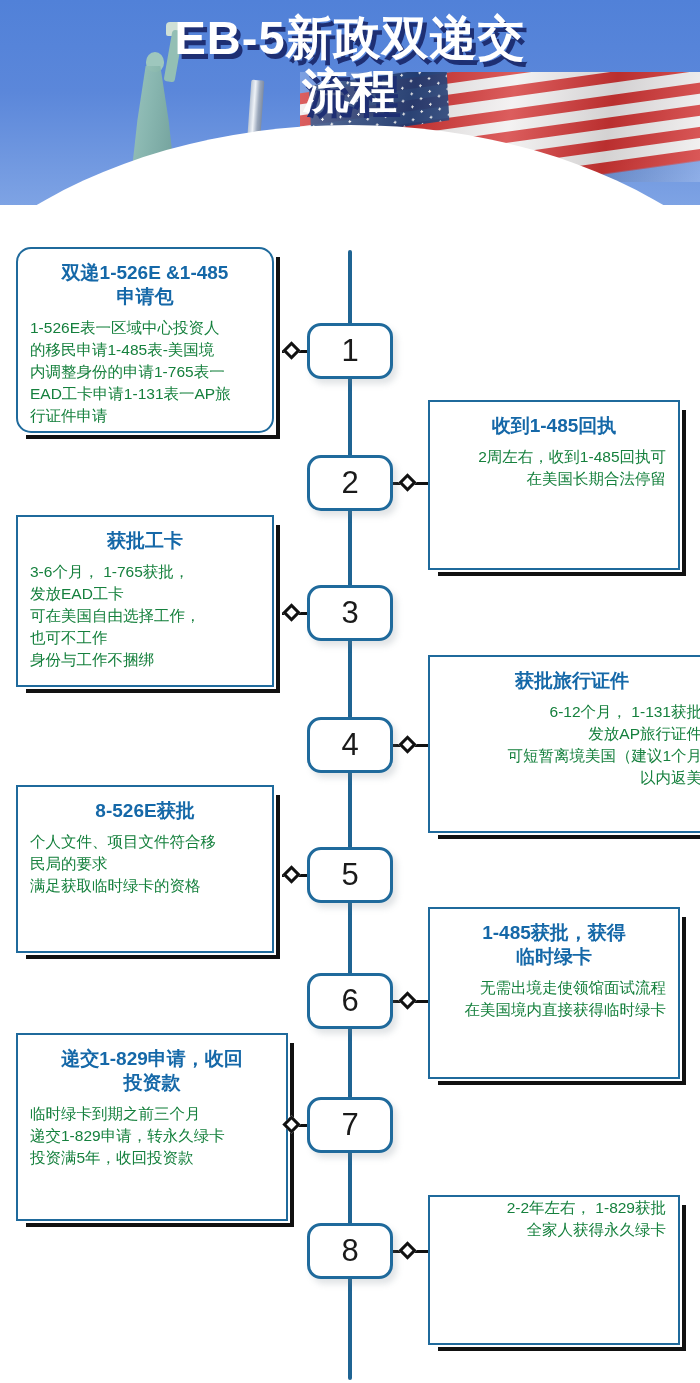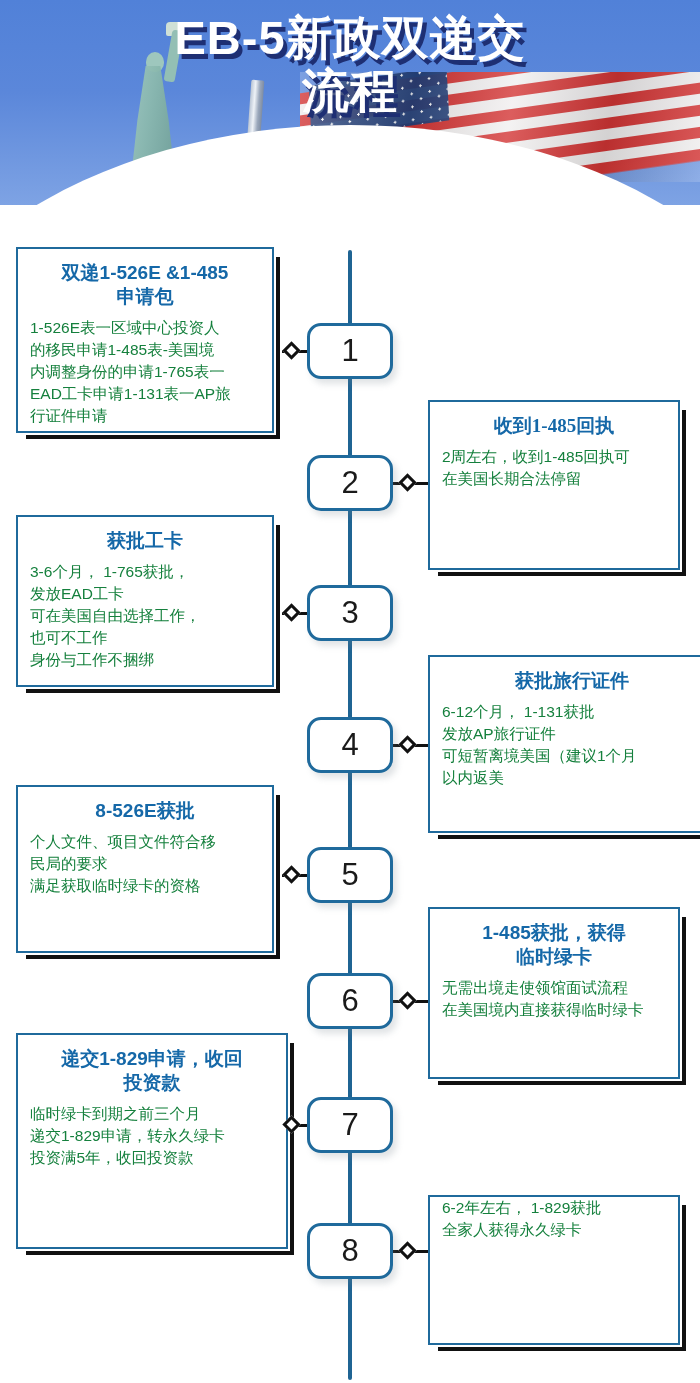--- a/index.html
+++ b/index.html
@@ -153,21 +153,21 @@
     margin:12px 10px 8px 10px;
   }
   .card .c-body{
     color:#15803d;
     font-size:15.5px;
     line-height:1.42;
     margin:0 12px 10px 12px;
     white-space:pre-line;
   }
   .card.left .c-body{text-align:left;}
-  .card.right .c-body{text-align:left;}
+  .card.right .c-body{text-align:right;}
 
   
   .conn{position:absolute;height:3px;background:#111111;z-index:2;}
   .dia{
     position:absolute;width:13px;height:13px;
     background:#ffffff;
     border:3px solid #111111;
     transform:rotate(45deg);
     box-sizing:border-box;
     z-index:5;
@@ -202,34 +202,34 @@
 
     <div class="hdr-title">
       <span>EB-5新政双递交</span>
       <span class="l2">流程</span>
     </div>
   </div>
 
   <div class="flow">
     <div class="spine"></div>
     <div id="nodes">
-        <div class="card left" style="top: 42px; left: 16px; width: 258px; height: 186px;">
+        <div class="card left" style="top: 42px; left: 16px; width: 258px; height: 186px; border-radius: 15px;">
           <div class="c-title" style="white-space: pre-line;">双递1-526E &amp;1-485
 申请包</div>
           <div class="c-body">1-526E表一区域中心投资人
 的移民申请1-485表-美国境
 内调整身份的申请1-765表一
 EAD工卡申请1-131表一AP旅
 行证件申请</div>
         </div>
         <div class="badge" style="top: 118px;">1</div>
         <div class="conn" style="top: 145px; left: 282px; width: 25px;"></div>
         <div class="dia" style="top: 139px; left: 285px;"></div>
         <div class="card right" style="top: 195px; left: 428px; width: 252px; height: 170px;">
-          <div class="c-title" style="white-space: pre-line; font-family: Liberation Serif, serif;">收到1-485回执</div>
+          <div class="c-title" style="white-space: pre-line;">收到1-485回执</div>
           <div class="c-body">2周左右，收到1-485回执可
 在美国长期合法停留</div>
         </div>
         <div class="badge" style="top: 250px;">2</div>
         <div class="conn" style="top: 277px; left: 393px; width: 35px;"></div>
         <div class="dia" style="top: 271px; left: 401px;"></div>
         <div class="card left" style="top: 310px; left: 16px; width: 258px; height: 172px;">
           <div class="c-title" style="white-space: pre-line;">获批工卡</div>
           <div class="c-body">3-6个月， 1-765获批，
 发放EAD工卡
@@ -261,32 +261,32 @@
         <div class="dia" style="top: 663px; left: 285px;"></div>
         <div class="card right" style="top: 702px; left: 428px; width: 252px; height: 172px;">
           <div class="c-title" style="white-space: pre-line;">1-485获批，获得
 临时绿卡</div>
           <div class="c-body">无需出境走使领馆面试流程
 在美国境内直接获得临时绿卡</div>
         </div>
         <div class="badge" style="top: 768px;">6</div>
         <div class="conn" style="top: 795px; left: 393px; width: 35px;"></div>
         <div class="dia" style="top: 789px; left: 401px;"></div>
-        <div class="card left" style="top: 828px; left: 16px; width: 272px; height: 216px;">
+        <div class="card left" style="top: 828px; left: 16px; width: 272px; height: 188px;">
           <div class="c-title" style="white-space: pre-line;">递交1-829申请，收回
 投资款</div>
           <div class="c-body">临时绿卡到期之前三个月
 递交1-829申请，转永久绿卡
 投资满5年，收回投资款</div>
         </div>
         <div class="badge" style="top: 892px;">7</div>
         <div class="conn" style="top: 919px; left: 296px; width: 11px;"></div>
         <div class="dia" style="top: 913px; left: 285px;"></div>
         <div class="card right" style="top: 990px; left: 428px; width: 252px; height: 150px;">
-          <div class="c-body">6-2年左右， 1-829获批
+          <div class="c-body">2-2年左右， 1-829获批
 全家人获得永久绿卡</div>
         </div>
         <div class="badge" style="top: 1018px;">8</div>
         <div class="conn" style="top: 1045px; left: 393px; width: 35px;"></div>
         <div class="dia" style="top: 1039px; left: 401px;"></div>
       </div>
   </div>
 
 </div>
 

